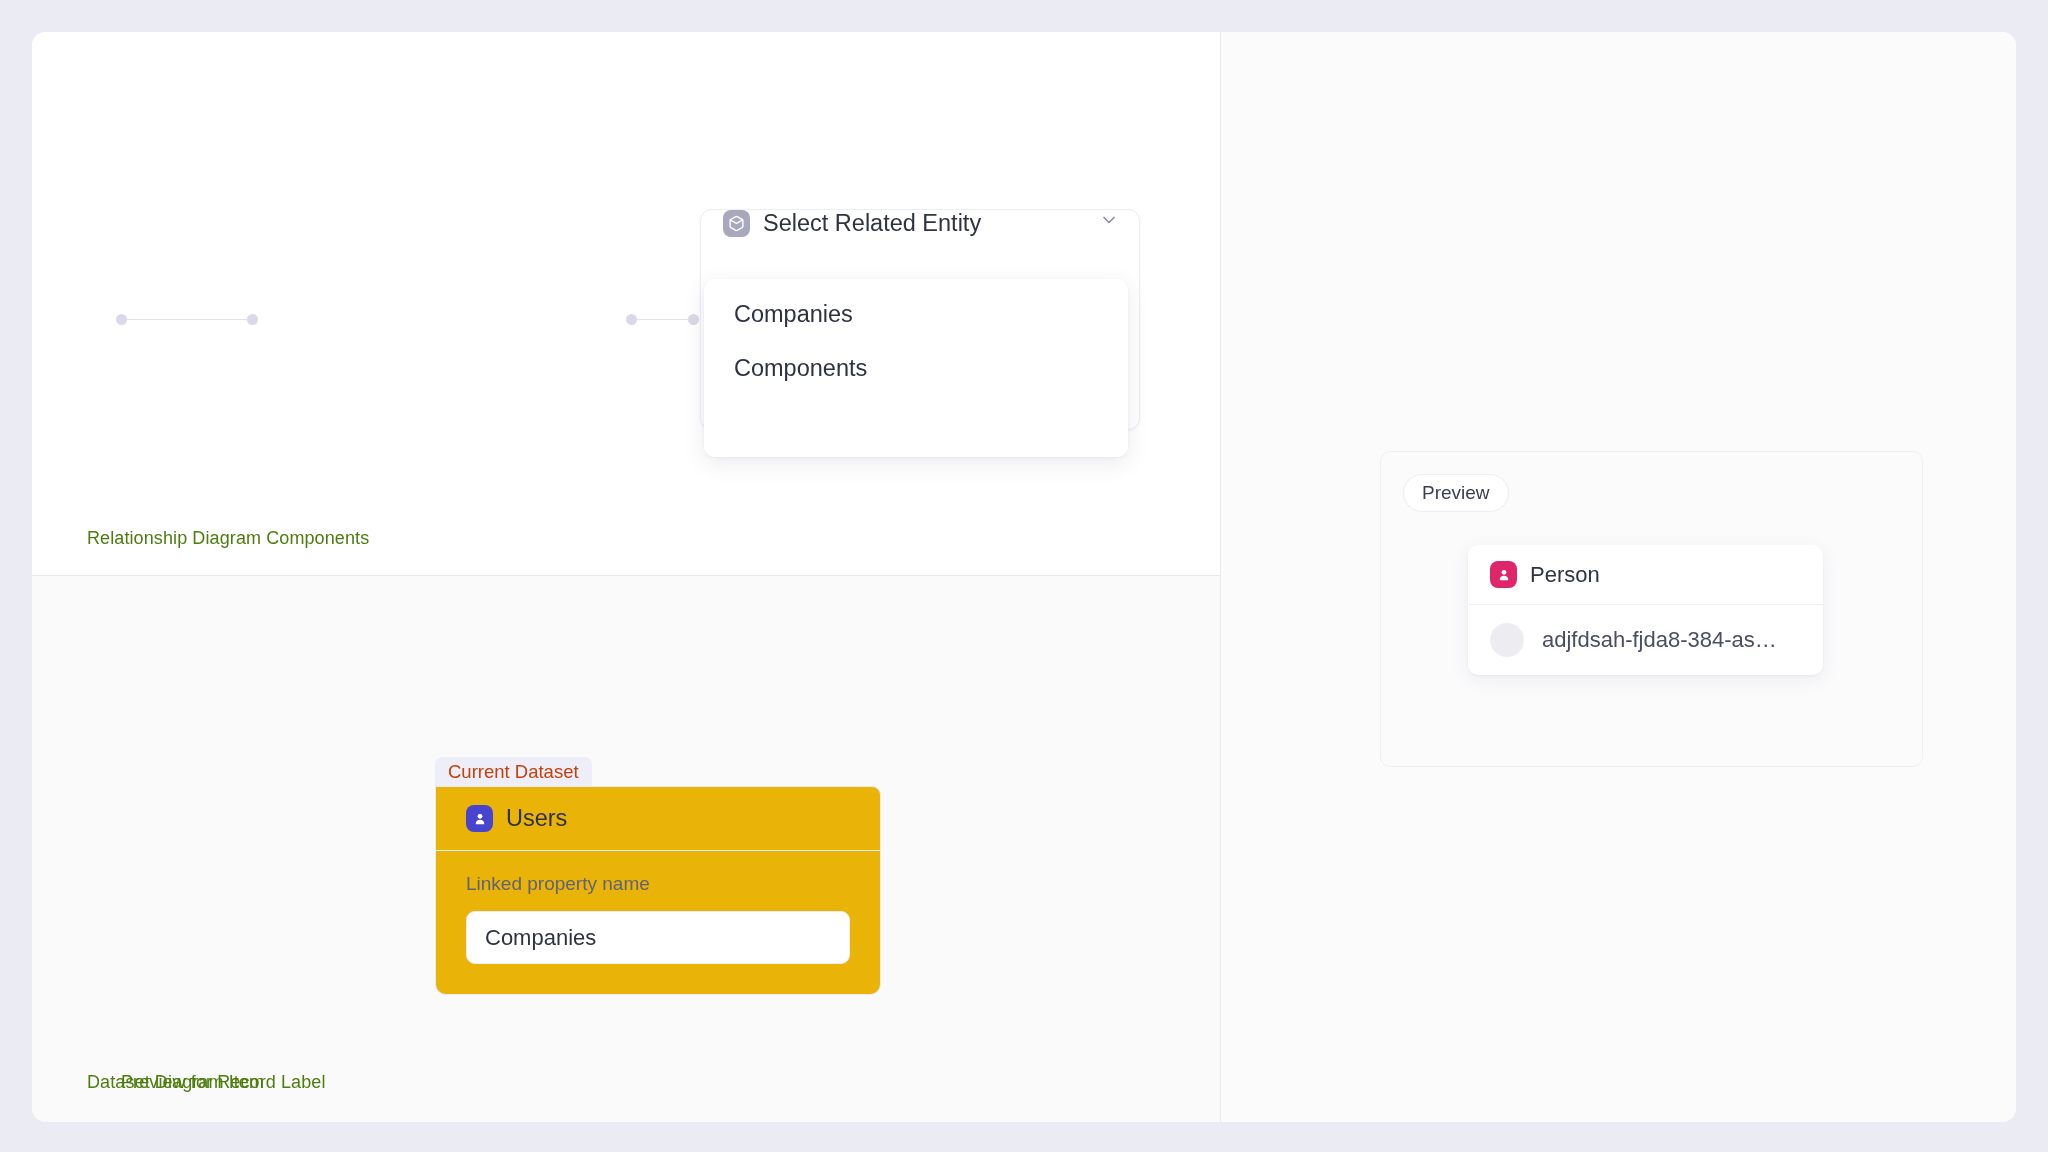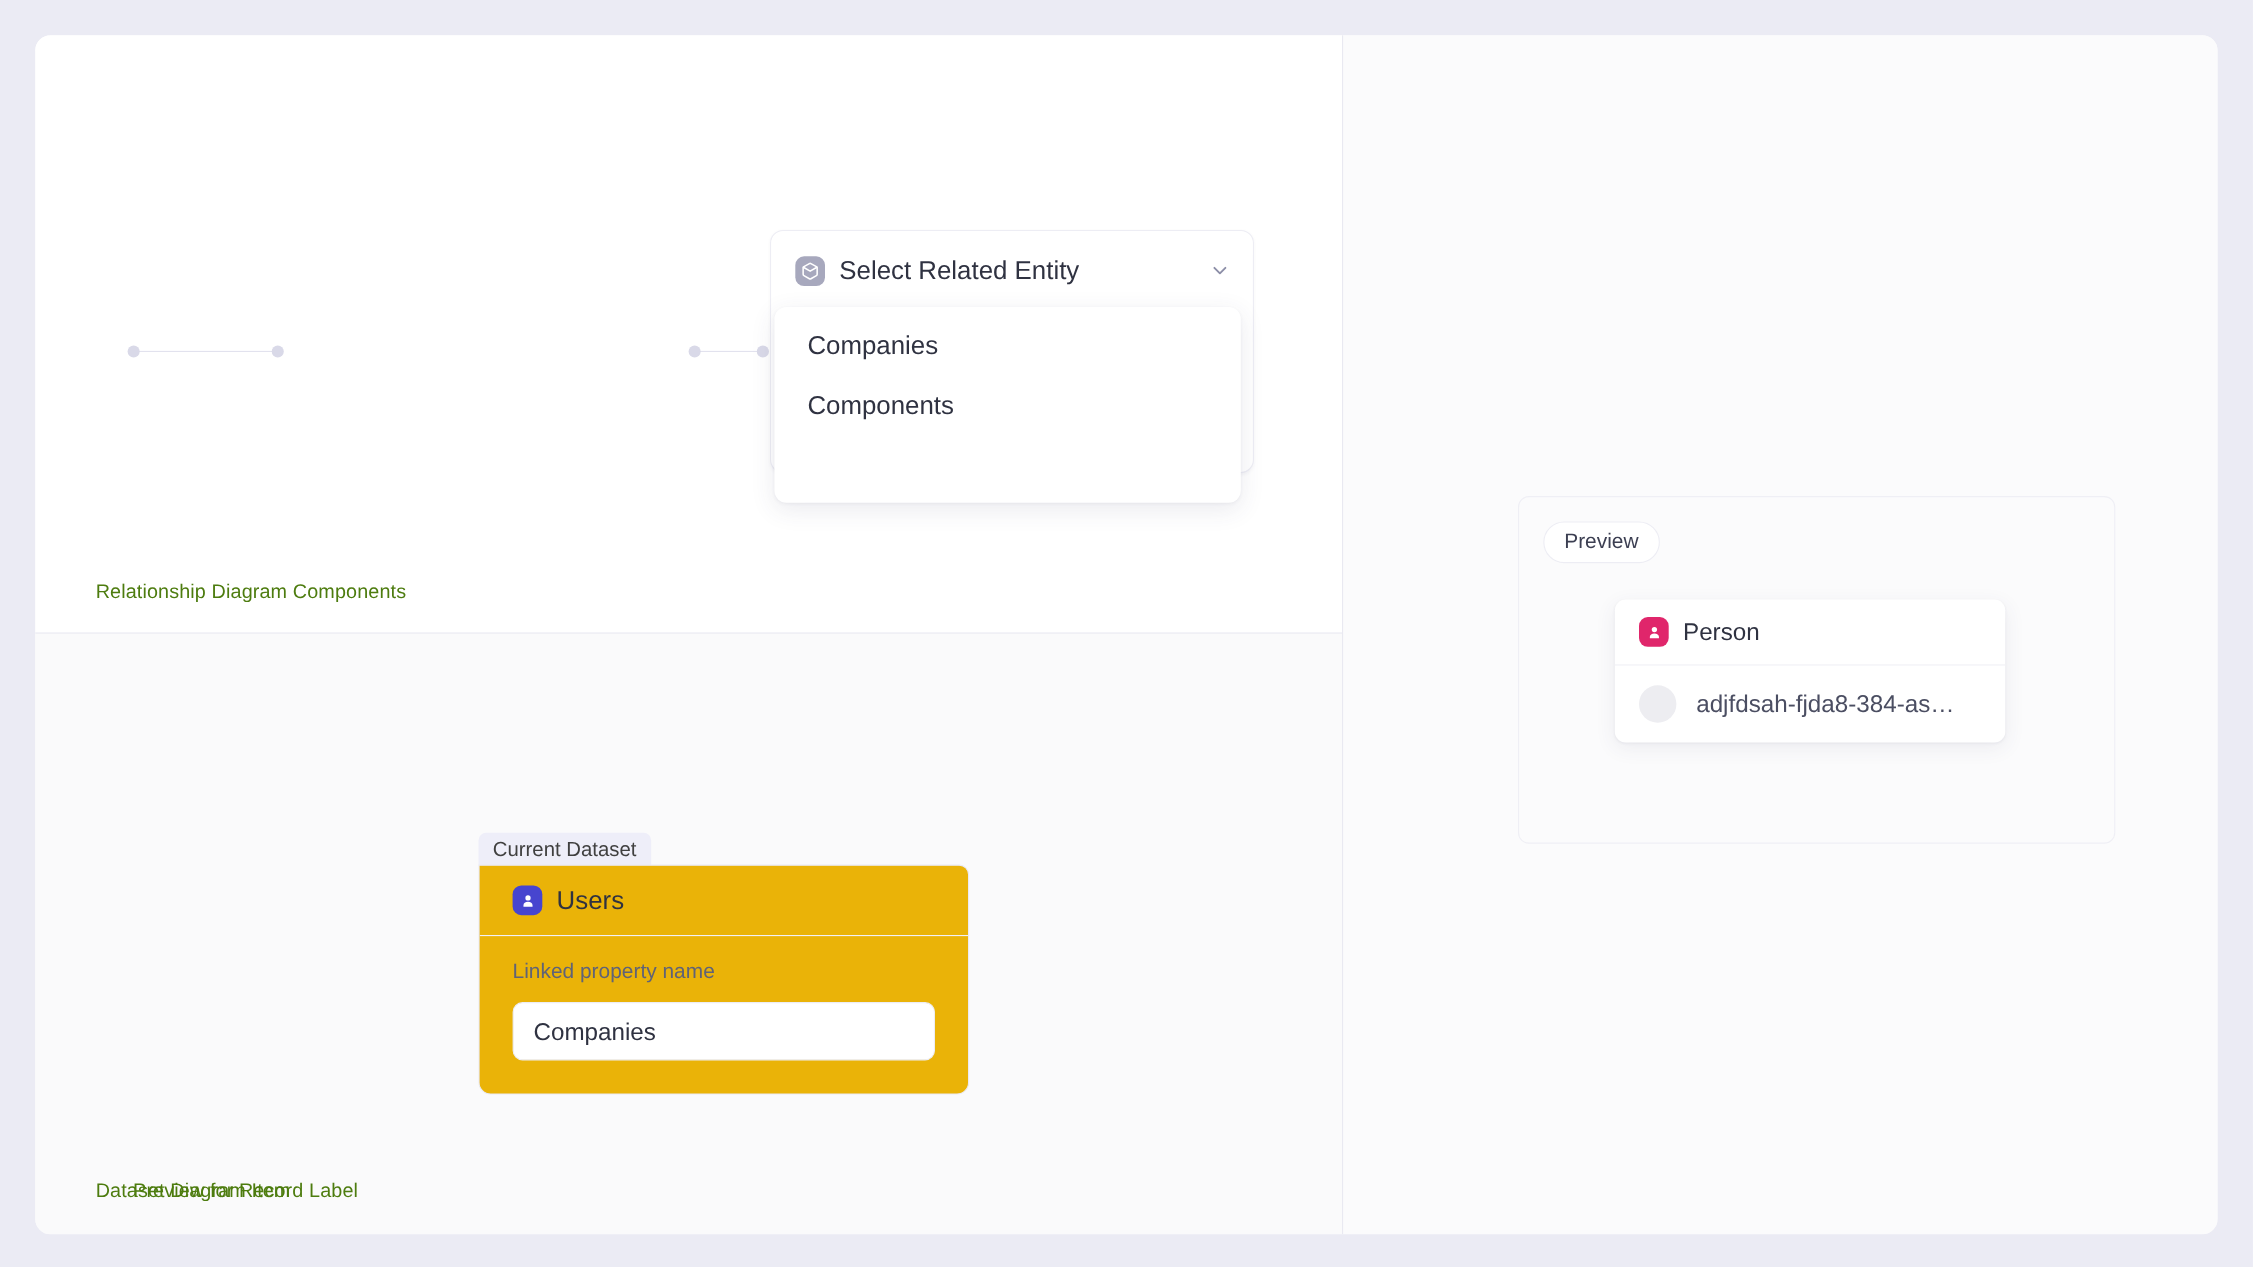--- a/index.html
+++ b/index.html
@@ -126,21 +126,20 @@
     background: #ffffff;
     border: 1px solid #ededf4;
     border-radius: 12px;
     box-shadow: 0 1px 3px rgba(60,60,100,.05);
   }
   .entity-head {
     position: absolute;
     left: 0; top: 0;
     width: 440px; height: 72px;
     display: flex;
-    align-items: center;
     padding: 0 22px 0 22px;
     gap: 13px;
   }
   .entity-head .label {
     flex: 1;
     font-size: 23.5px;
     color: #2f3241;
     white-space: nowrap;
   }
 
@@ -183,21 +182,21 @@
   .ds-tab {
     position: absolute;
     left: 0; top: 0;
     height: 30px;
     padding: 0 13px;
     background: #eeeef9;
     border-radius: 7px 7px 0 0;
     display: flex;
     align-items: center;
     font-size: 18.5px;
-    color: #404040;
+    color: #c2410c;
     white-space: nowrap;
   }
 
   .ds-card {
     position: absolute;
     left: 0; top: 29px;
     width: 446px;
     background: #eab308;
     border: 1.5px solid #eaeaf3;
     border-radius: 0 9px 11px 11px;

